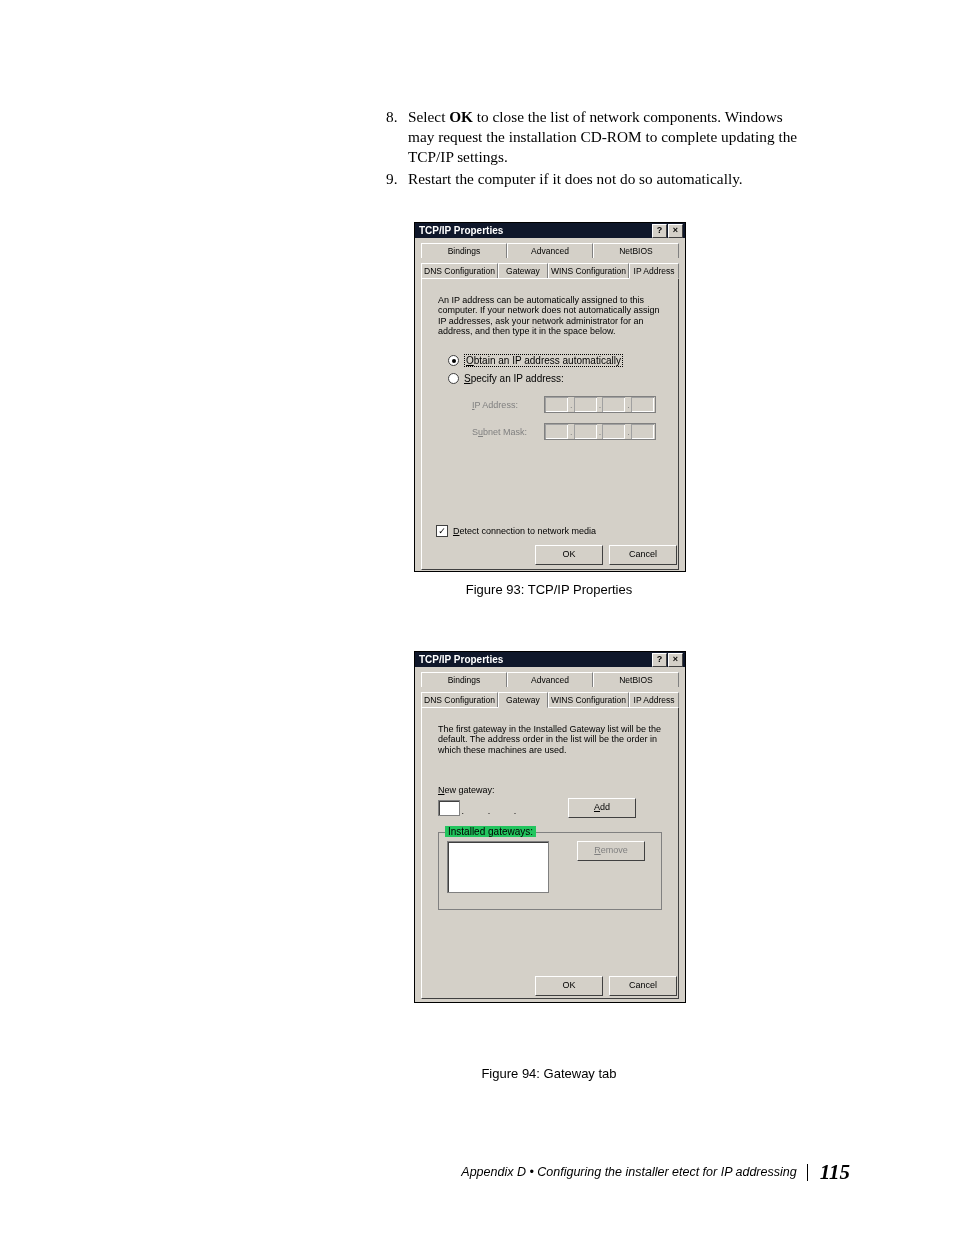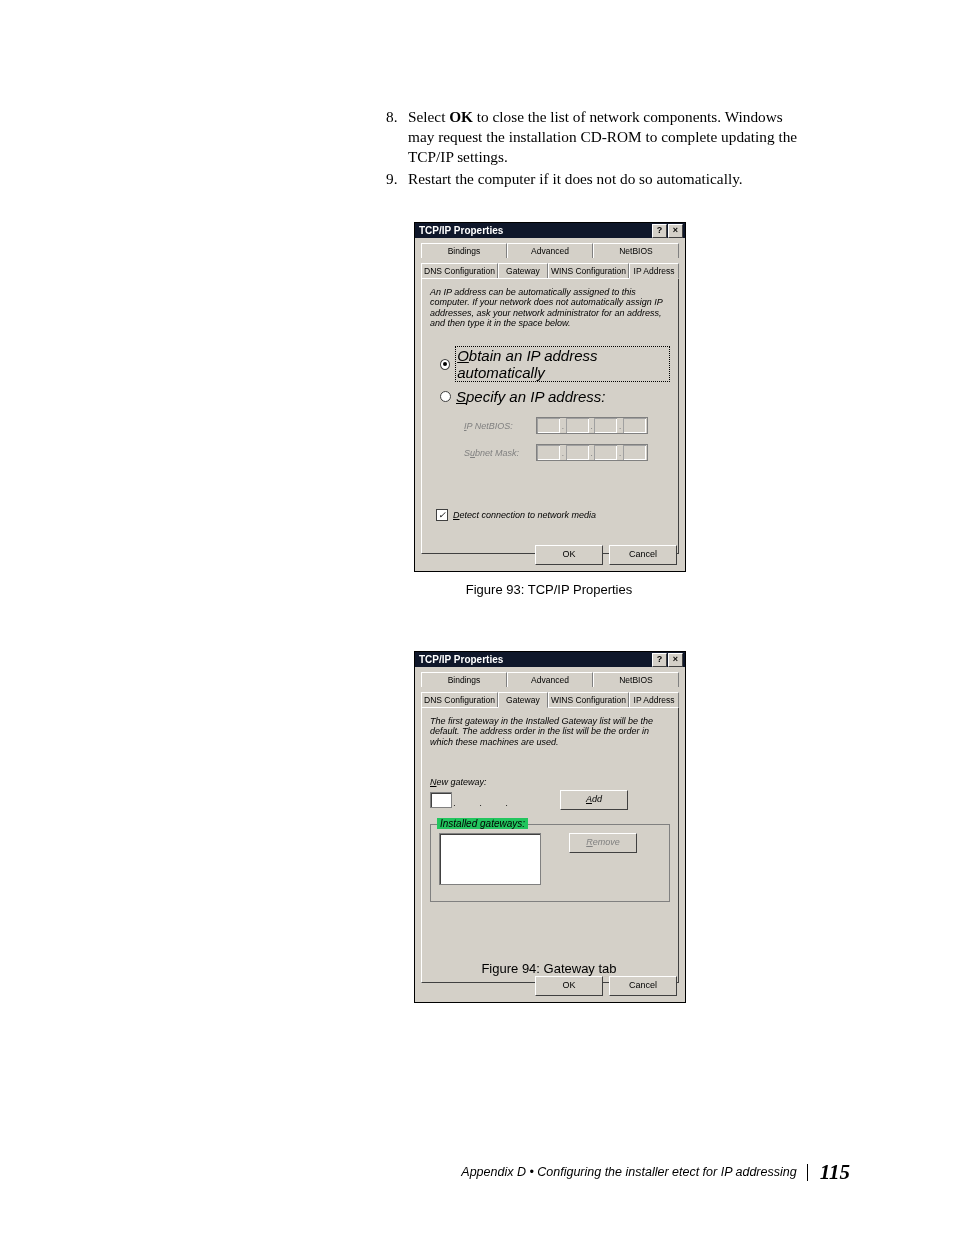--- a/index.html
+++ b/index.html
@@ -102,36 +102,35 @@
     z-index: 2;
     border-bottom: 1px solid #d4d0c8;
     margin-bottom: -1px;
   }
   .tabpanel {
     margin: 0 6px 6px 6px;
     border-top: 1px solid #fff;
     border-left: 1px solid #fff;
     border-right: 1px solid #404040;
     border-bottom: 1px solid #404040;
-    padding: 8px;
+    padding: 16px;
     height: 258px;
     position: relative;
-    font-style: italic;
   }
   .desc {
     font-size: 9px;
     line-height: 1.15;
   }
   .radio-group { margin-top: 18px; margin-left: 10px; }
   .radio-row {
     display: flex;
     align-items: center;
     gap: 5px;
     margin-bottom: 6px;
-    font-size: 15px;
+    font-size: 10px;
   }
   .radio {
     width: 9px; height: 9px;
     border-radius: 50%;
     border: 1px solid #404040;
     background: #fff;
     display: inline-flex;
     align-items: center;
     justify-content: center;
   }
@@ -219,21 +218,21 @@
   }
   .btn.disabled { color: #808080; }
   .figure-caption {
     position: absolute;
     text-align: center;
     font-family: Arial, Helvetica, sans-serif;
     font-size: 13px;
     width: 270px;
   }
   .cap1 { left: 414px; top: 582px; }
-  .cap2 { left: 414px; top: 961px; }
+  .cap2 { left: 414px; top: 1066px; }
   .underline-letter { text-decoration: underline; }
   .gw-label { font-size: 9px; margin-top: 30px; }
   .gw-ip-row {
     display: flex;
     align-items: center;
     gap: 30px;
     margin-top: 3px;
   }
   .gw-ip-box {
     display: flex;
@@ -349,21 +348,21 @@
         <div class="radio-row">
           <span class="radio checked"></span>
           <span class="dashed"><span class="underline-letter">O</span><span>btain an IP address automatically</span></span>
         </div>
         <div class="radio-row">
           <span class="radio"></span>
           <span><span class="underline-letter">S</span><span>pecify an IP address:</span></span>
         </div>
         <div class="ip-fields">
           <div class="ip-row">
-            <span class="ip-label"><span class="underline-letter">I</span><span>P NetBIOS:</span></span>
+            <span class="ip-label"><span class="underline-letter">I</span><span>P Address:</span></span>
             <div class="ip-box">
               <div class="ip-seg"></div>
                 <span class="ip-dot">.</span>
               <div class="ip-seg"></div>
                 <span class="ip-dot">.</span>
               <div class="ip-seg"></div>
                 <span class="ip-dot">.</span>
               <div class="ip-seg"></div>
             </div>
           </div>

